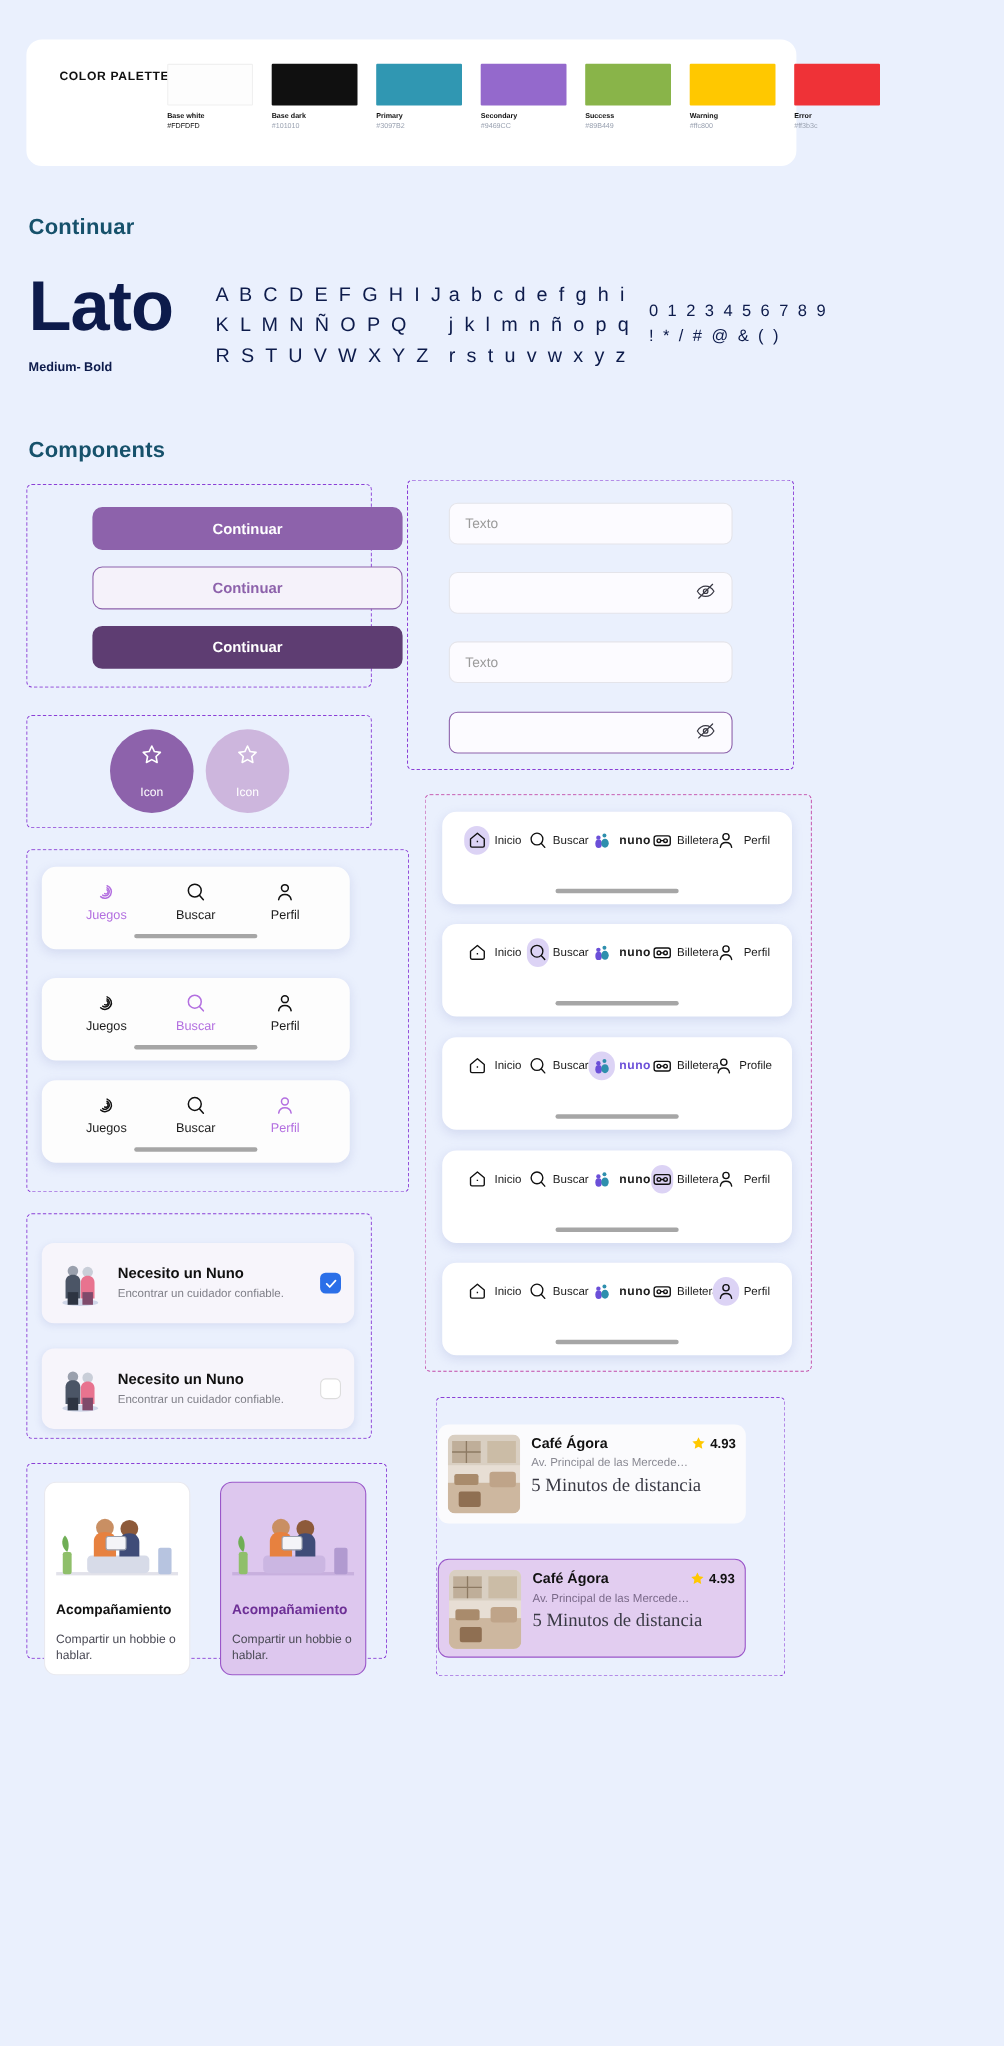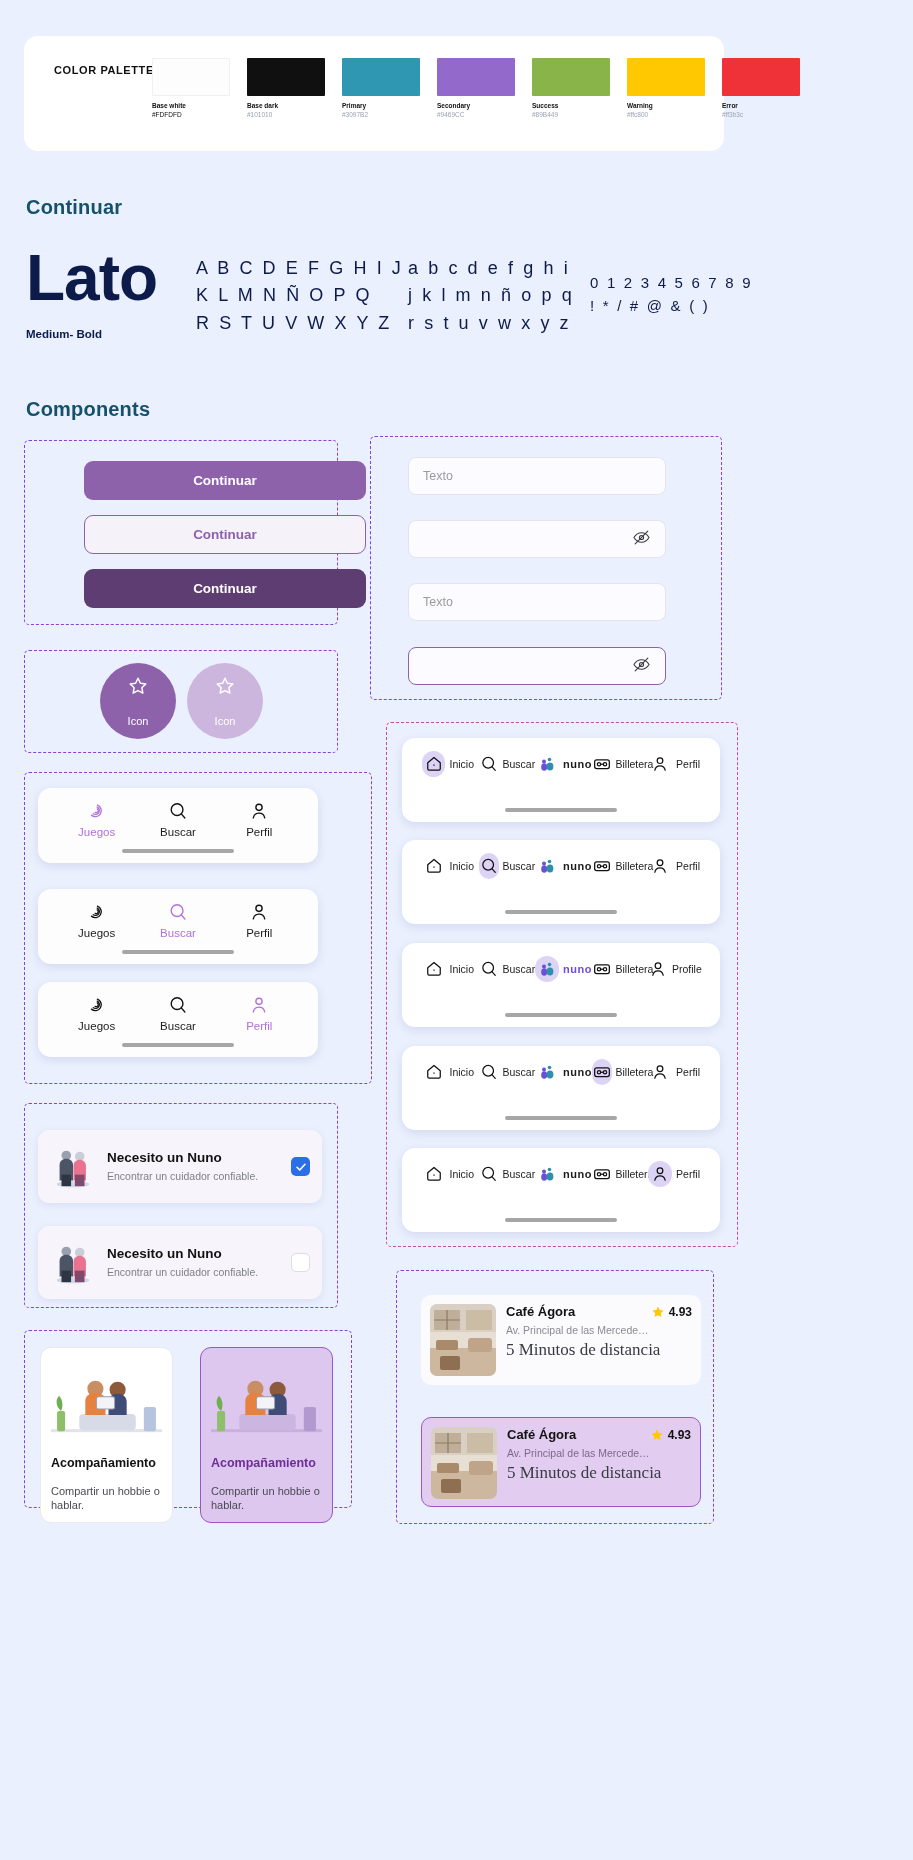--- a/index.html
+++ b/index.html
@@ -169,21 +169,21 @@
   }
   .catcard.plain { background: #ffffff; border: 1px solid #e9e9ef; }
   .catcard.sel   { background: #ddc7ee; border: 1.4px solid #9a57c9; }
   .cat-illus { height: 96px; }
   .cat-title { font-size: 12.5px; font-weight: bold; color: #111; margin-top: 6px; }
   .catcard.sel .cat-title { color: #6d2f96; }
   .cat-sub { font-size: 11px; color: #4a4a55; line-height: 1.28; margin-top: 14px; }
 
   
   .placecard {
-    position: absolute; left: 421px; width: 280px; height: 90px;
+    position: absolute; left: 398px; width: 280px; height: 90px;
     border-radius: 10px; display: flex; padding: 9px; gap: 10px;
   }
   .placecard.plain { background: #fbfbfd; }
   .placecard.sel   { background: #e2cdf0; border: 1.4px solid #9a57c9; }
   .pc-thumb { width: 66px; height: 72px; border-radius: 7px; flex: 0 0 66px; overflow: hidden; }
   .pc-body { flex: 1; }
   .pc-row1 { display: flex; align-items: center; }
   .pc-name { font-size: 13px; font-weight: bold; color: #111; }
   .pc-rate { margin-left: auto; display: flex; align-items: center; gap: 4px; font-size: 12px; font-weight: bold; color: #111; }
   .pc-addr { font-size: 10.5px; color: #8a8a93; margin-top: 5px; }

